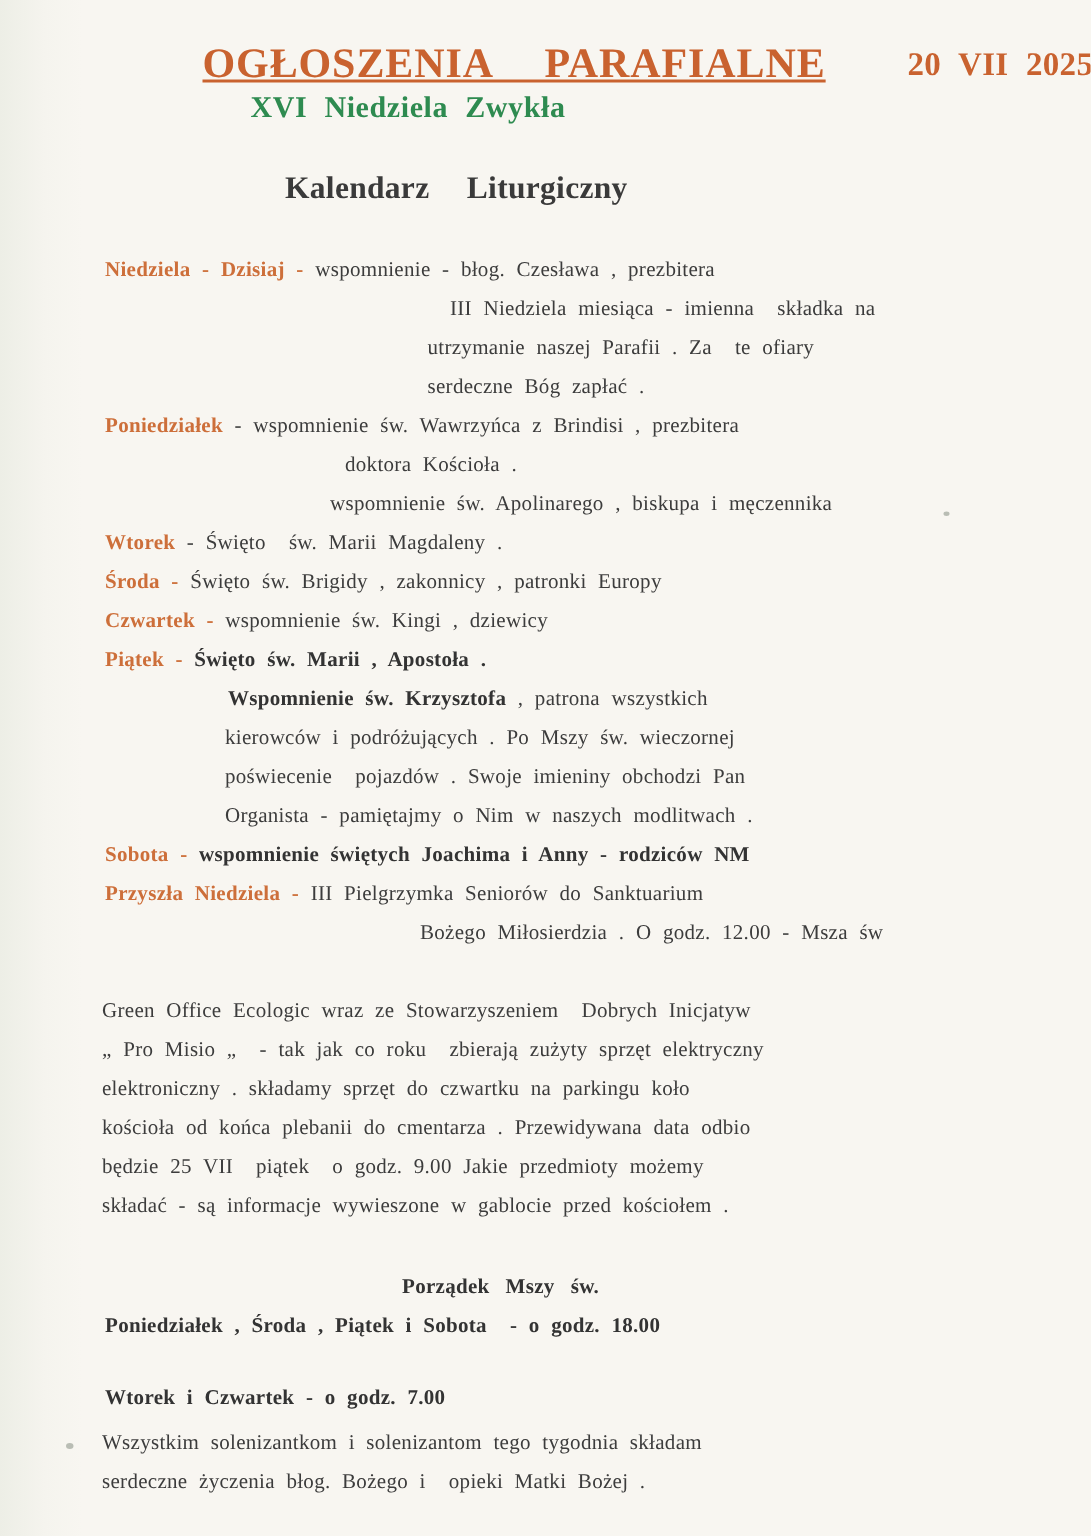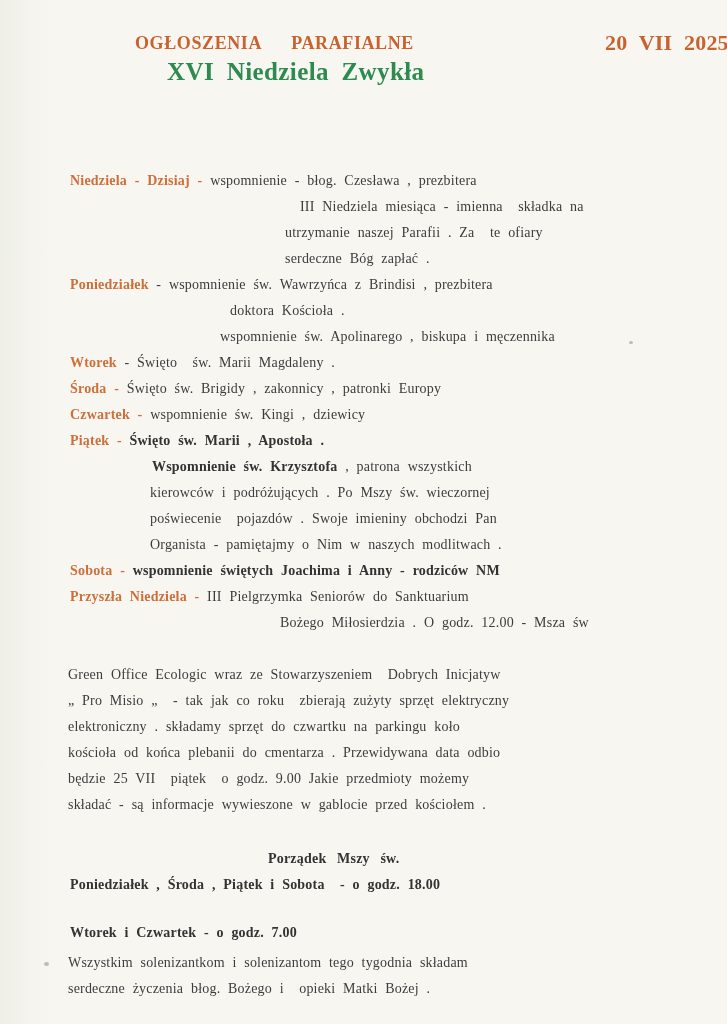--- a/index.html
+++ b/index.html
@@ -22,47 +22,48 @@
     font-size: 14px;
     line-height: 26px;
     color: #3c3c3c;
     word-spacing: 4px;
     letter-spacing: 0.2px;
   }
   .lbl  { color: #cd6f3a; font-weight: bold; }
   .sep  { color: #3c3c3c; }
   .b    { font-weight: bold; color: #333; }
   .title-line {
-    font-size: 18px; font-weight: bold; color: #c9622f;
-    word-spacing: 10px; letter-spacing: 0.6px;
+    font-size: 28px; font-weight: bold; color: #c9622f;
+    word-spacing: 10px; letter-spacing: 0.6px; text-decoration: underline;
   }
   .date-line {
     font-size: 22px; font-weight: bold; color: #c9622f;
     word-spacing: 6px;
   }
   .subtitle-line {
-    font-size: 25px; font-weight: bold; color: #2e8b50;
+    font-size: 20px; font-weight: bold; color: #2e8b50;
     word-spacing: 6px; letter-spacing: 0.4px;
   }
   .section-title {
     font-size: 21px; font-weight: bold; color: #3a3a3a;
     word-spacing: 7px;
   }
   .scan-speck {
     position: absolute; background: #b9bdb4; border-radius: 50%;
   }
 </style>
 </head>
 <body>
 
 <div class="page">
 
   <div class="line title-line" style="top:30px; left:135px;">OGŁOSZENIA  PARAFIALNE</div>
   <div class="line date-line" style="top:30px; left:605px;">20 VII 2025</div>
   <div class="line subtitle-line" style="top:59px; left:167px;">XVI Niedziela Zwykła</div>
+  <div class="line section-title" style="top:112px; left:190px;">Kalendarz  Liturgiczny</div>
 
   <div class="line" style="top:168px; left:70px;"><span class="lbl">Niedziela - Dzisiaj -</span><span class="sep"> </span><span>wspomnienie - błog. Czesława , prezbitera</span></div>
   <div class="line" style="top:194px; left:300px;"><span>III Niedziela miesiąca - imienna  składka na</span></div>
   <div class="line" style="top:220px; left:285px;"><span>utrzymanie naszej Parafii . Za  te ofiary</span></div>
   <div class="line" style="top:246px; left:285px;"><span>serdeczne Bóg zapłać .</span></div>
 
   <div class="line" style="top:272px; left:70px;"><span class="lbl">Poniedziałek</span><span class="sep"> - </span><span>wspomnienie św. Wawrzyńca z Brindisi , prezbitera</span></div>
   <div class="line" style="top:298px; left:230px;"><span>doktora Kościoła .</span></div>
   <div class="line" style="top:324px; left:220px;"><span>wspomnienie św. Apolinarego , biskupa i męczennika</span></div>
 

